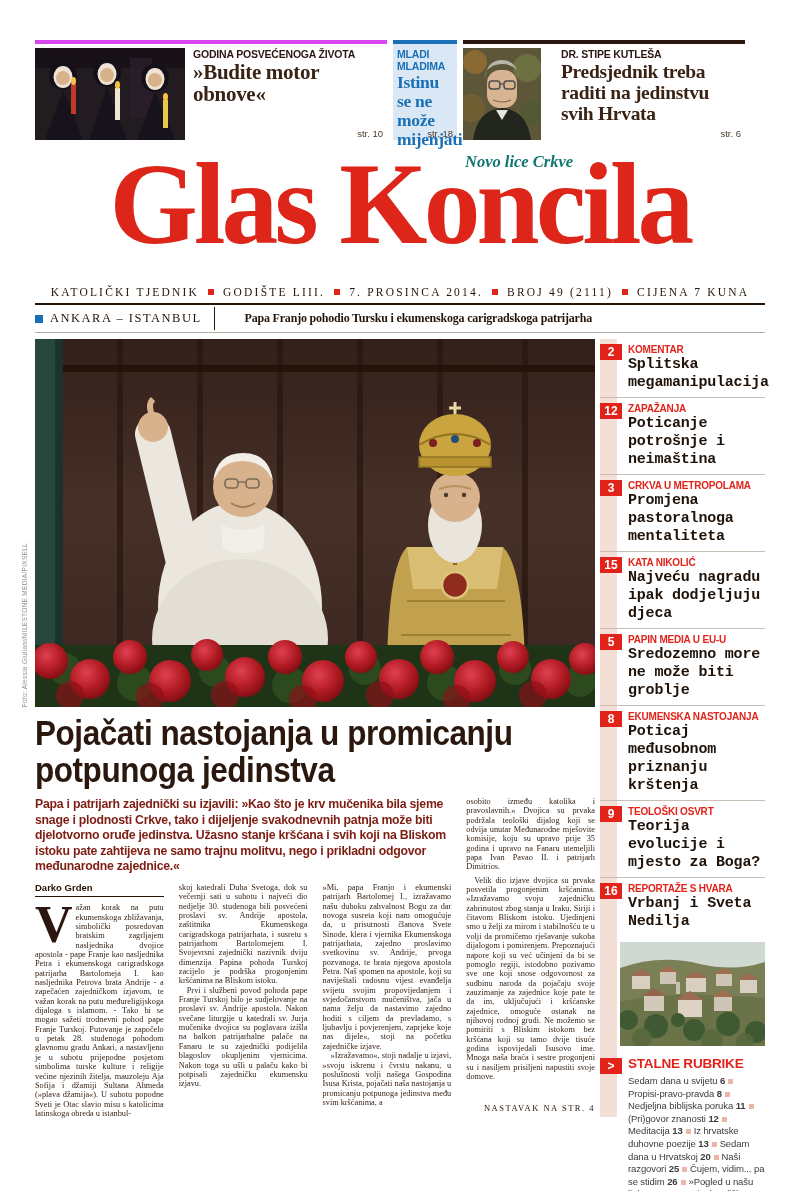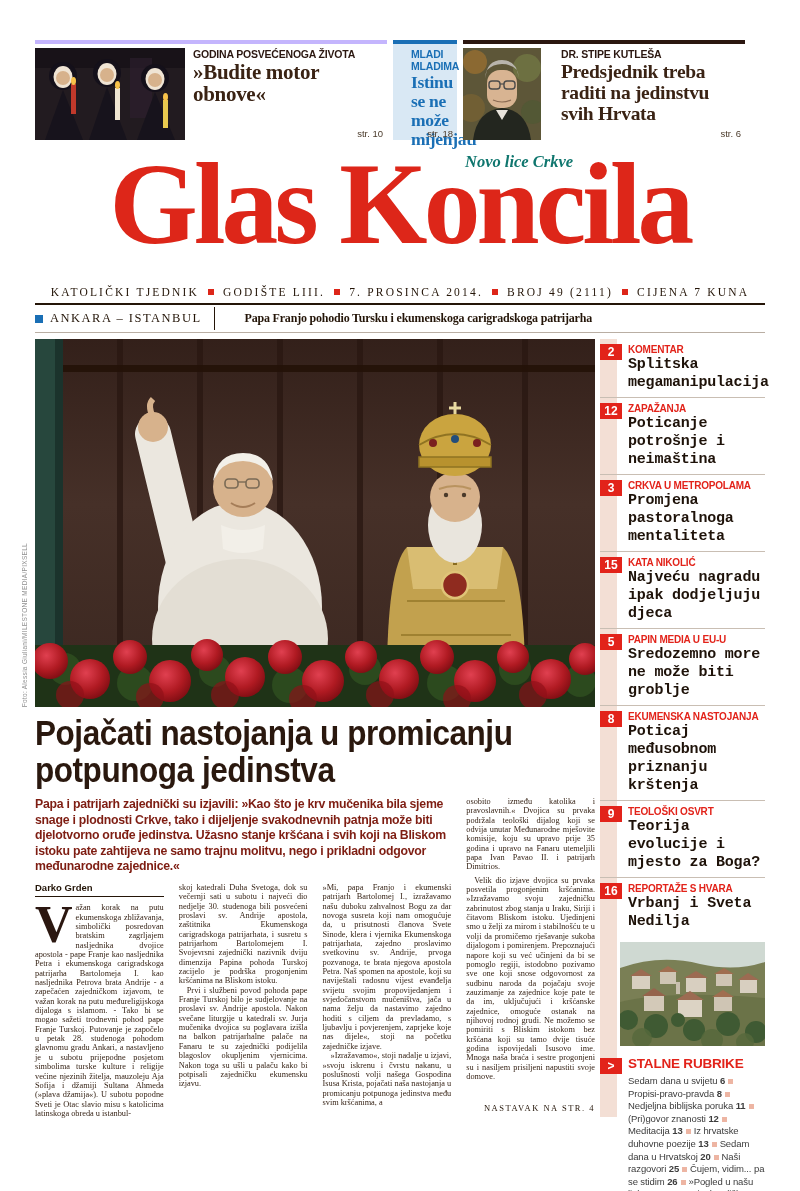--- a/index.html
+++ b/index.html
@@ -3,22 +3,22 @@
 <meta charset="utf-8">
 <style>
   html,body{margin:0;padding:0;background:#e9e9e9;}
   .page{width:800px;height:1191px;background:#ffffff;position:relative;overflow:hidden;
         font-family:"Liberation Serif",serif;color:#2c1a10;margin:0 auto;}
   .inner{padding:0 35px;}
 
   
   .teasers{display:flex;margin-top:40px;gap:6px;height:100px;}
   .teaser{position:relative;box-sizing:border-box;}
-  .teaser-left{width:352px;border-top:4px solid #c4b5fd;display:flex;gap:8px;padding-top:4px;}
-  .teaser-mid{width:64px;border-top:4px solid #1a6fb5;background:#d9e8f4;padding:4px 5px 2px 18px;}
+  .teaser-left{width:352px;border-top:4px solid #d946ef;display:flex;gap:8px;padding-top:4px;}
+  .teaser-mid{width:64px;border-top:4px solid #1a6fb5;background:#d9e8f4;padding:4px 5px 2px 4px;}
   .teaser-right{width:282px;border-top:4px solid #2b1710;display:flex;gap:20px;padding-top:4px;}
   .tphoto{flex:0 0 auto;overflow:hidden;}
   .kicker{font-family:"Liberation Sans",sans-serif;font-weight:bold;font-size:10.5px;letter-spacing:-.2px;line-height:12px;color:#2b1710;}
   .kicker.blue{color:#1a6fb5;}
   .t-title{margin:1px 0 0 0;font-size:21px;line-height:22px;font-weight:bold;color:#3a2314;letter-spacing:-.3px;}
   .t-title.blue{color:#1a6fb5;font-size:17.5px;line-height:19px;}
   .t-page{position:absolute;right:4px;bottom:1px;font-family:"Liberation Sans",sans-serif;font-size:9.5px;color:#4a3a2a;}
 
   
   .masthead{position:relative;height:122px;margin-top:14px;}

